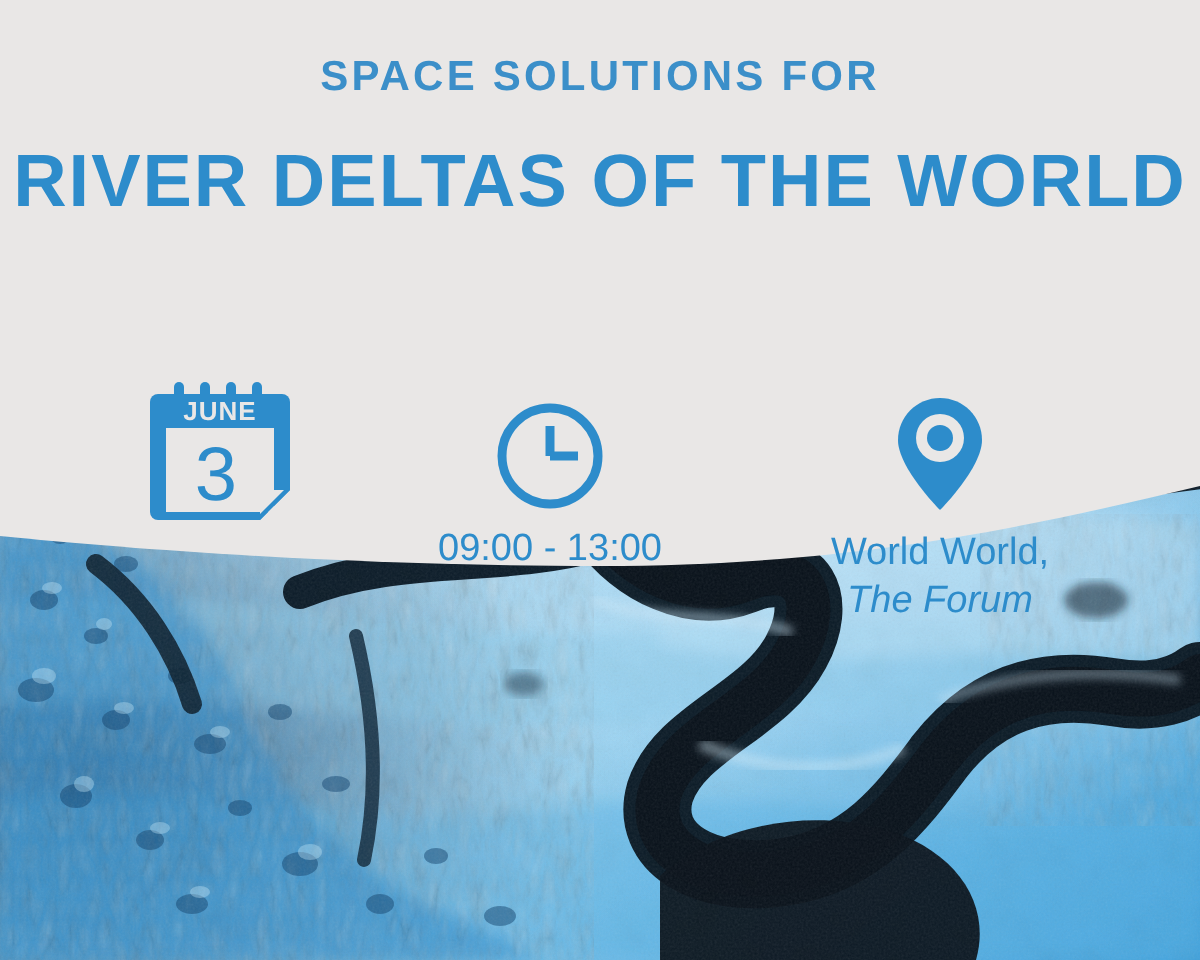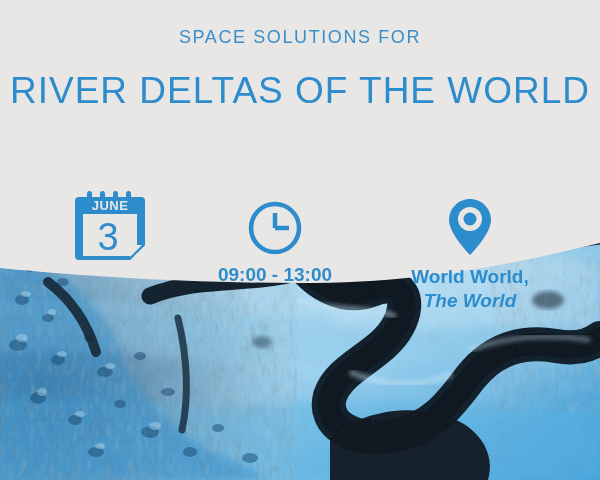--- a/index.html
+++ b/index.html
@@ -49,37 +49,37 @@
     height: 300px;
     z-index: 10;
   }
 
   .subtitle {
     position: absolute;
     top: 27px;
     left: 0;
     width: 600px;
     text-align: center;
-    font-size: 18px;
+    font-size: 21px;
     letter-spacing: 1.6px;
     color: #3b8fc9;
-    font-weight: 400;
+    font-weight: 700;
     white-space: nowrap;
   }
 
   .title {
     position: absolute;
     top: 70px;
     left: 0;
     width: 600px;
     text-align: center;
     font-size: 37px;
     letter-spacing: 1.0px;
     color: #2d8ccb;
-    font-weight: 400;
+    font-weight: 700;
     white-space: nowrap;
   }
 
   
   .info-row {
     position: absolute;
     top: 145px;
     left: 0;
     width: 600px;
     height: 120px;
@@ -98,21 +98,21 @@
   .icon-wrap {
     height: 70px;
     display: flex;
     align-items: center;
     justify-content: center;
   }
 
   .info-text {
     color: #2d8ccb;
     font-size: 19px;
-    font-weight: bold;
+    font-weight: normal;
     line-height: 1.25;
     white-space: nowrap;
   }
   .info-text.l2 { font-style: italic; }
 
   .place-lines { margin-top: 2px; }
 </style>
 </head>
 <body>
 
@@ -306,19 +306,19 @@
       <div class="info-block place">
         <div class="icon-wrap">
           <svg width="46" height="62" viewBox="0 0 46 62" xmlns="http://www.w3.org/2000/svg">
             <path d="M23,2 C11.4,2 2,11.4 2,23 C2,37 23,58 23,58 C23,58 44,37 44,23 C44,11.4 34.6,2 23,2 Z" fill="#2d8ccb"></path>
             <circle cx="23" cy="22" r="12" fill="#e9e7e6"></circle>
             <circle cx="23" cy="22" r="6.5" fill="#2d8ccb"></circle>
           </svg>
         </div>
         <div class="place-lines">
           <div class="info-text l1">World World,</div>
-          <div class="info-text l2">The World</div>
+          <div class="info-text l2">The Forum</div>
         </div>
       </div>
 
     </div>
   </div>
 </div>
 
 </body></html>

